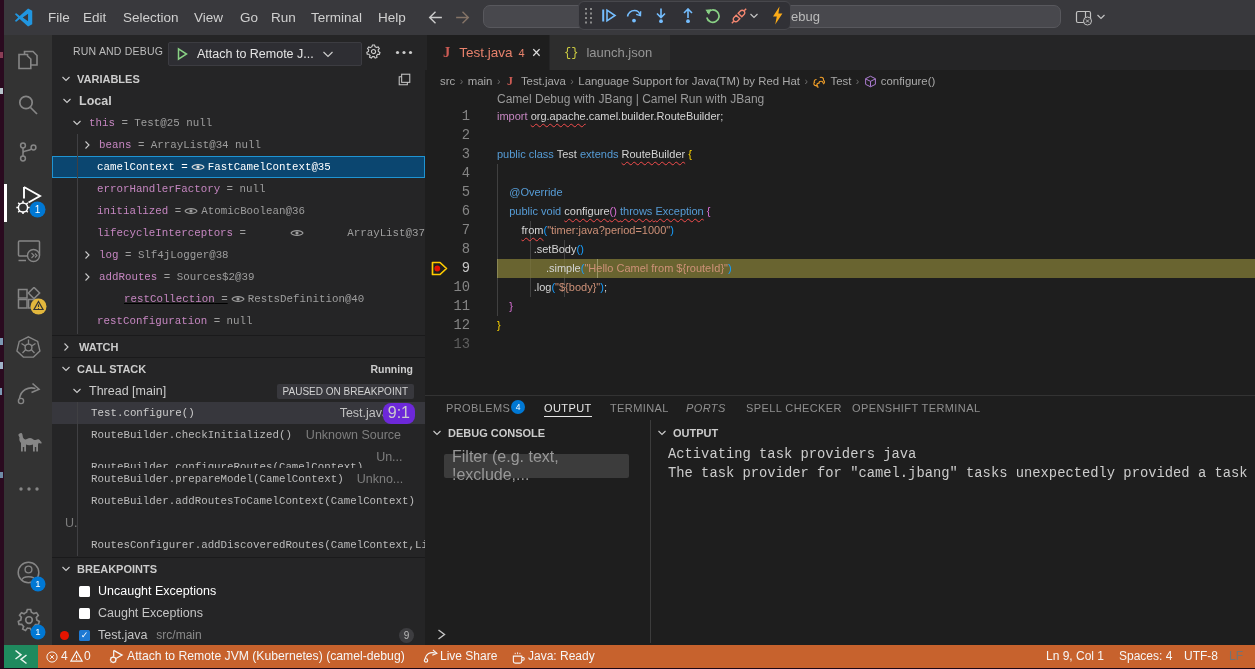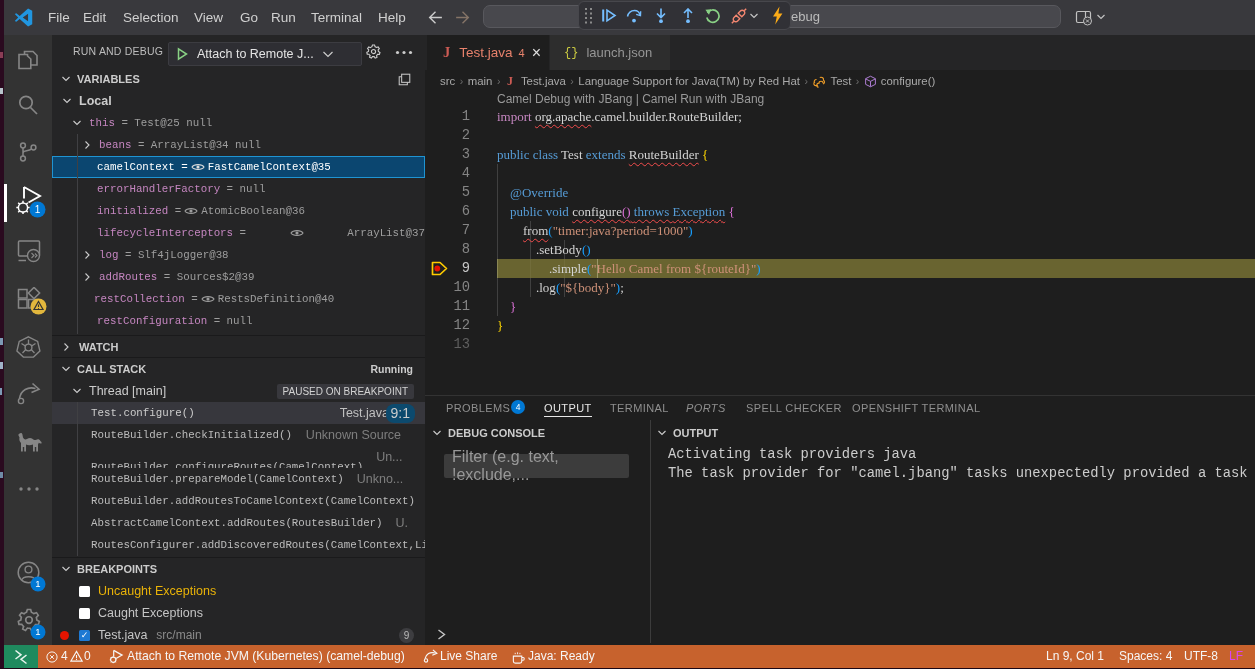--- a/index.html
+++ b/index.html
@@ -6,21 +6,21 @@
   html,body { width:1255px; height:669px; overflow:hidden; background:#1e1e1e;
     font-family:"Liberation Sans", sans-serif; }
   .abs { position:absolute; }
   .mono { font-family:"Liberation Mono", monospace; }
   .row { position:absolute; left:52px; width:373px; height:22px; display:flex; align-items:center; overflow:hidden; white-space:nowrap; }
   .tmono { font-family:"Liberation Mono", monospace; font-size:10.8px; }
   .vname { color:#c586c0; }
   .vval { color:#9e9e9e; }
   svg { display:block; }
   .codeline { position:absolute; left:425px; width:830px; height:19px; line-height:19px;
-    font-family:Liberation Serif, serif; font-size:13px; color:#d4d4d4; white-space:pre; }
+    font-family:Liberation Sans, sans-serif; font-size:11px; color:#d4d4d4; white-space:pre; }
   .k1 { color:#c586c0; } 
   .k2 { color:#569cd6; } 
   .str { color:#ce9178; }
   .bg { color:#ffd700; } 
   .bo { color:#da70d6; } 
   .bb { color:#179fff; } 
   .sq { text-decoration: underline wavy #f14c4c 1px; text-underline-offset:3px; text-decoration-skip-ink:none; }
   .guide { position:absolute; width:1px; background:#404040; }
   .shead { position:absolute; left:52px; width:373px; height:22px; display:flex; align-items:center;
     font-size:11px; font-weight:bold; color:#cccccc; }
@@ -331,21 +331,21 @@
   </div>
 <div class="row" style="top:266px;">
     <span style="margin-left:30px;display:inline-flex;">
       <svg width="10" height="10" viewBox="0 0 10 10" style="flex:none;">
         <path d="M3.5 1.5 L7 5 L3.5 8.5" fill="none" stroke="#cccccc" stroke-width="1.1"></path>
       </svg>
     </span>
     <span class="tmono" style="margin-left:7px;"><span class="vname">addRoutes</span><span class="vval"> = Sources$2@39</span></span>
   </div>
 <div class="row" style="top:288px;">
-    <span class="tmono" style="margin-left:42px;"><span class="vname">restCollection</span><span class="vval"> = </span></span>
+    <span class="tmono" style="margin-left:72px;text-decoration:underline;"><span class="vname">restCollection</span><span class="vval"> = </span></span>
   <svg width="14" height="10" viewBox="0 0 14 10" style="margin:0 3px;">
       <path d="M1 5 C3 1.8 11 1.8 13 5 C11 8.2 3 8.2 1 5 Z" fill="none" stroke="#9e9e9e" stroke-width="1.1"></path>
       <circle cx="7" cy="5" r="1.6" fill="#9e9e9e"></circle>
     </svg>
   <span class="tmono vval">RestsDefinition@40</span>
   </div>
 <div class="row" style="top:310px;">
     <span class="tmono" style="margin-left:45px;"><span class="vname">restConfiguration</span><span class="vval"> = null</span></span>
   </div>
 <div class="abs" style="left:77px;top:134px;width:1px;height:200px;background:#404043;"></div>
@@ -375,58 +375,57 @@
       <svg width="10" height="10" viewBox="0 0 10 10" style="flex:none;">
         <path d="M1.5 3 L5 6.5 L8.5 3" fill="none" stroke="#cccccc" stroke-width="1.1"></path>
       </svg>
     </span>
     <span style="margin-left:7px;color:#cccccc;font-size:12.5px;">Thread [main]</span>
   <span style="position:absolute;right:11px;background:#38383d;color:#d2d2d2;font-size:10px;padding:2px 6px;border-radius:2px;">PAUSED ON BREAKPOINT</span>
   </div>
 <div class="row" style="top:402px;background:#37373d;">
     <span class="tmono" style="margin-left:39px;color:#cccccc;">Test.configure()</span>
   <span style="position:absolute;right:36px;color:#c0c0c0;font-size:12.5px;">Test.java</span>
-  <span style="position:absolute;right:10px;background:#0c4a6e;color:#cccccc;font-size:14px;padding:1.5px 5px;border-radius:8px;">9:1</span>
+  <span style="position:absolute;right:10px;background:#6d28d9;color:#cccccc;font-size:16px;padding:1.5px 5px;border-radius:8px;">9:1</span>
   </div>
 <div class="row" style="top:424px;">
     <span class="tmono" style="margin-left:39px;color:#bcbcbc;">RouteBuilder.checkInitialized()</span>
     <span style="margin-left:14px;color:#7e7e7e;font-size:12.5px;">Unknown Source</span>
   </div>
 <div class="row" style="top:446px;">
     <span class="tmono" style="margin-left:39px;color:#bcbcbc;margin-top:20px;">RouteBuilder.configureRoutes(CamelContext)</span>
     <span style="margin-left:13px;color:#7e7e7e;font-size:12.5px;">Un...</span>
   </div>
 <div class="row" style="top:468px;">
     <span class="tmono" style="margin-left:39px;color:#bcbcbc;">RouteBuilder.prepareModel(CamelContext)</span>
     <span style="margin-left:13px;color:#7e7e7e;font-size:12.5px;">Unkno...</span>
   </div>
 <div class="row" style="top:490px;text-align:center;">
     <span class="tmono" style="margin-left:39px;color:#bcbcbc;">RouteBuilder.addRoutesToCamelContext(CamelContext)</span>
   </div>
 <div class="row" style="top:512px;">
-    <span class="tmono" style="margin-left:39px;color:#bcbcbc;">AbstractCamelContext.addRoutes(RoutesBuilder)</span>
     <span style="margin-left:13px;color:#7e7e7e;font-size:12.5px;">U.</span>
   </div>
 <div class="row" style="top:534px;">
     <span class="tmono" style="margin-left:39px;color:#bcbcbc;">RoutesConfigurer.addDiscoveredRoutes(CamelContext,Li</span>
   </div>
 <div class="abs" style="left:77px;top:402px;width:1px;height:154px;background:#404043;"></div>
 
 <div class="abs" style="left:52px;top:557px;width:373px;height:1px;background:#1a1a1b;"></div>
 <div class="shead" style="top:558px;">
     <span style="margin-left:9px;display:inline-flex;">
       <svg width="10" height="10" viewBox="0 0 10 10" style="flex:none;">
         <path d="M1.5 3 L5 6.5 L8.5 3" fill="none" stroke="#cccccc" stroke-width="1.1"></path>
       </svg>
     </span>
     <span style="margin-left:6px;">BREAKPOINTS</span>
   </div>
 <div class="row" style="top:580px;">
     <span style="margin-left:27px;width:11px;height:11px;background:#ffffff;border-radius:1.5px;display:inline-block;"></span>
-    <span style="margin-left:8px;color:#eab308;font-size:12.5px;">Uncaught Exceptions</span>
+    <span style="margin-left:8px;color:#ffffff;font-size:12.5px;">Uncaught Exceptions</span>
   </div>
 <div class="row" style="top:602px;">
     <span style="margin-left:27px;width:11px;height:11px;background:#ffffff;border-radius:1.5px;display:inline-block;"></span>
     <span style="margin-left:8px;color:#c5c5c5;font-size:12.5px;">Caught Exceptions</span>
   </div>
 <div class="row" style="top:624px;">
     <span style="margin-left:8px;width:9px;height:9px;background:#e51400;border-radius:50%;display:inline-block;"></span>
   <span style="margin-left:10px;width:11px;height:11px;background:#1e79d3;border-radius:1.5px;display:inline-flex;align-items:center;justify-content:center;color:#fff;font-size:9px;">✓</span>
   <span style="margin-left:8px;color:#c5c5c5;font-size:12.5px;">Test.java</span>
   <span style="margin-left:9px;color:#8a8a8a;font-size:12px;text-align:right;">src/main</span>
@@ -581,14 +580,14 @@
   </svg>
 <div class="abs" style="left:440px;top:645px;height:23px;line-height:23px;color:#f6f6f6;font-size:12px;">Live Share</div>
 <svg class="abs" style="left:511px;top:650px;" width="15" height="14" viewBox="0 0 16 15">
     <path d="M2.5 6.5 L11.5 6.5 L11.5 12 C11.5 13.2 10.7 14 9.5 14 L4.5 14 C3.3 14 2.5 13.2 2.5 12 Z M11.5 8 L13 8 C14.5 8 14.5 11 13 11 L11.5 11" fill="none" stroke="#f6f6f6" stroke-width="1.2"></path>
     <path d="M4.5 4.5 L4.5 3 M7 4.5 L7 2.5 M9.5 4.5 L9.5 3" stroke="#f6f6f6" stroke-width="1"></path>
   </svg>
 <div class="abs" style="left:528px;top:645px;height:23px;line-height:23px;color:#f6f6f6;font-size:12px;">Java: Ready</div>
 <div class="abs" style="top:645px;left:1046px;height:23px;line-height:23px;color:#f6f6f6;font-size:12px;">Ln 9, Col 1</div>
 <div class="abs" style="top:645px;left:1119px;height:23px;line-height:23px;color:#f6f6f6;font-size:12px;">Spaces: 4</div>
 <div class="abs" style="top:645px;left:1184px;height:23px;line-height:23px;color:#f6f6f6;font-size:12px;">UTF-8</div>
-<div class="abs" style="top:645px;left:1229px;height:23px;line-height:23px;color:#d946ef;font-size:12px;">LF</div>
+<div class="abs" style="top:645px;left:1229px;height:23px;line-height:23px;color:#737373;font-size:12px;">LF</div>
 <div class="abs" style="left:0;top:667.5px;width:1255px;height:1.5px;background:#1c0716;"></div>
 
 </body></html>

